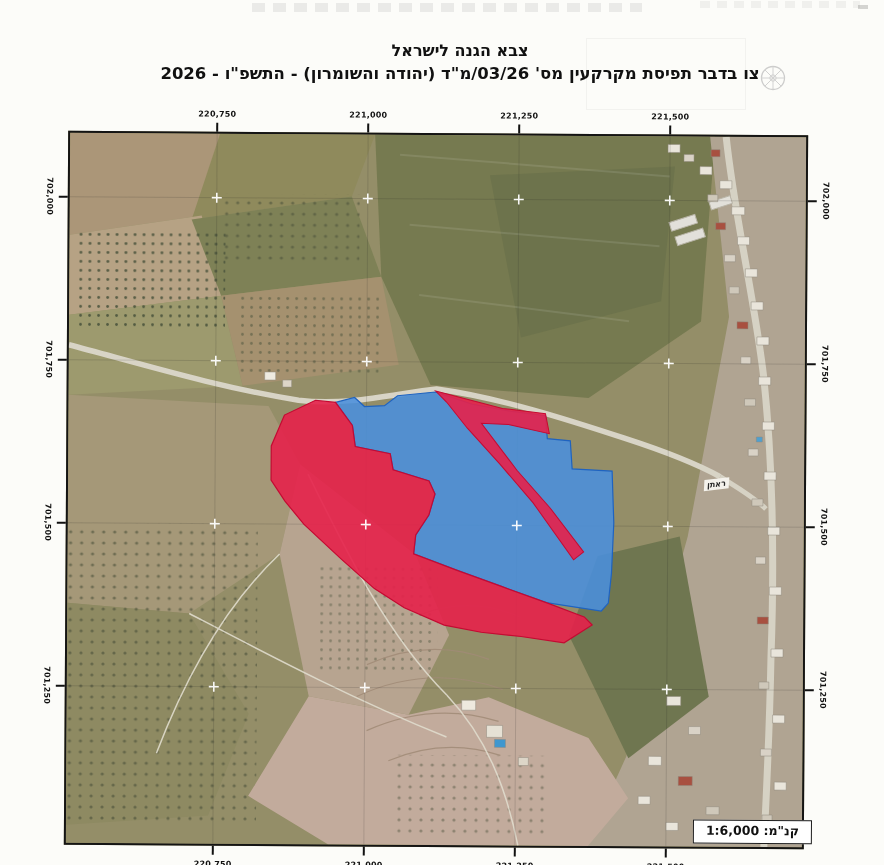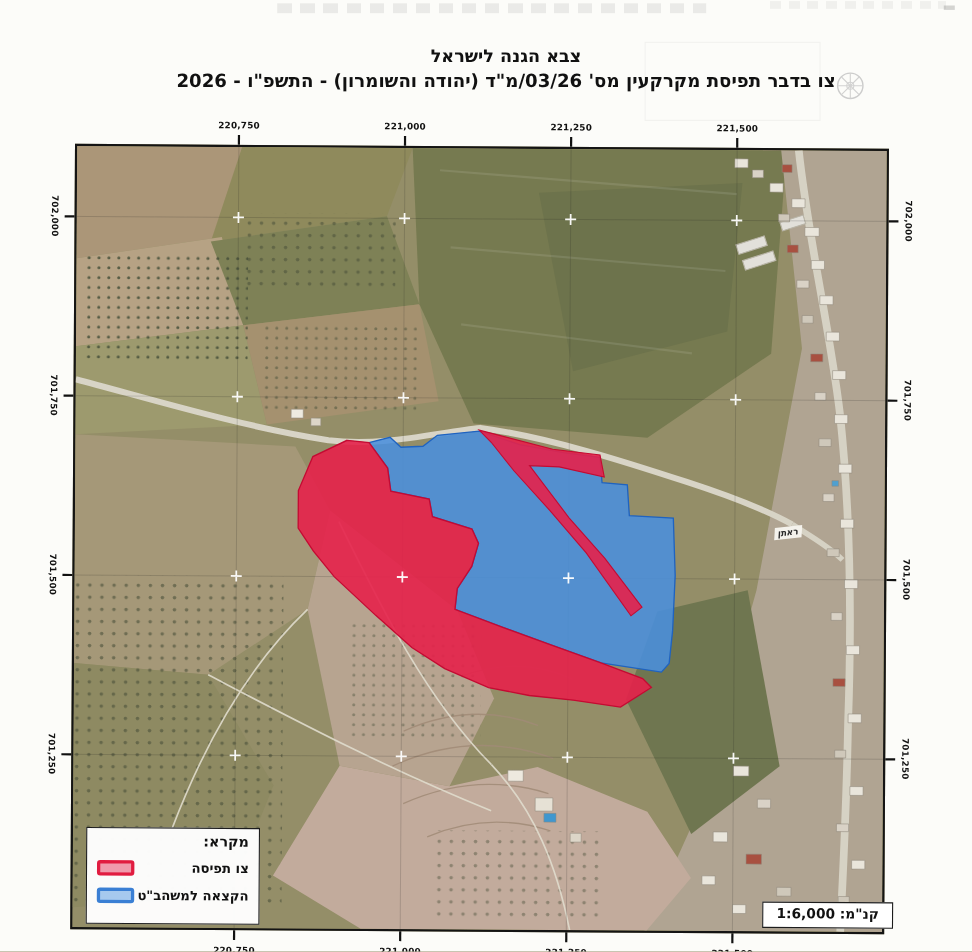--- a/index.html
+++ b/index.html
@@ -261,27 +261,16 @@
   <div class="gridlabel rot" style="left:-50px;top:385px;">701,500</div>
   <div class="gridlabel rot" style="left:-50px;top:548px;">701,250</div>
 
   <div class="gridlabel rot" style="right:-50px;top:59px;">702,000</div>
   <div class="gridlabel rot" style="right:-50px;top:222px;">701,750</div>
   <div class="gridlabel rot" style="right:-50px;top:385px;">701,500</div>
   <div class="gridlabel rot" style="right:-50px;top:548px;">701,250</div>
 
   <div class="place">ראתן</div>
 
-  <div class="legend">
-    <div class="legend-title">מקרא:</div>
-    <div class="legend-row">
-      <span class="legend-label">צו תפיסה</span>
-      <span class="swatch swatch-red"></span>
-    </div>
-    <div class="legend-row">
-      <span class="legend-label">הקצאה למשהב"ט</span>
-      <span class="swatch swatch-blue"></span>
-    </div>
-  </div>
 
   <div class="scalebox">קנ"מ: 1:6,000</div>
 
 </div>
 
 </body></html>

